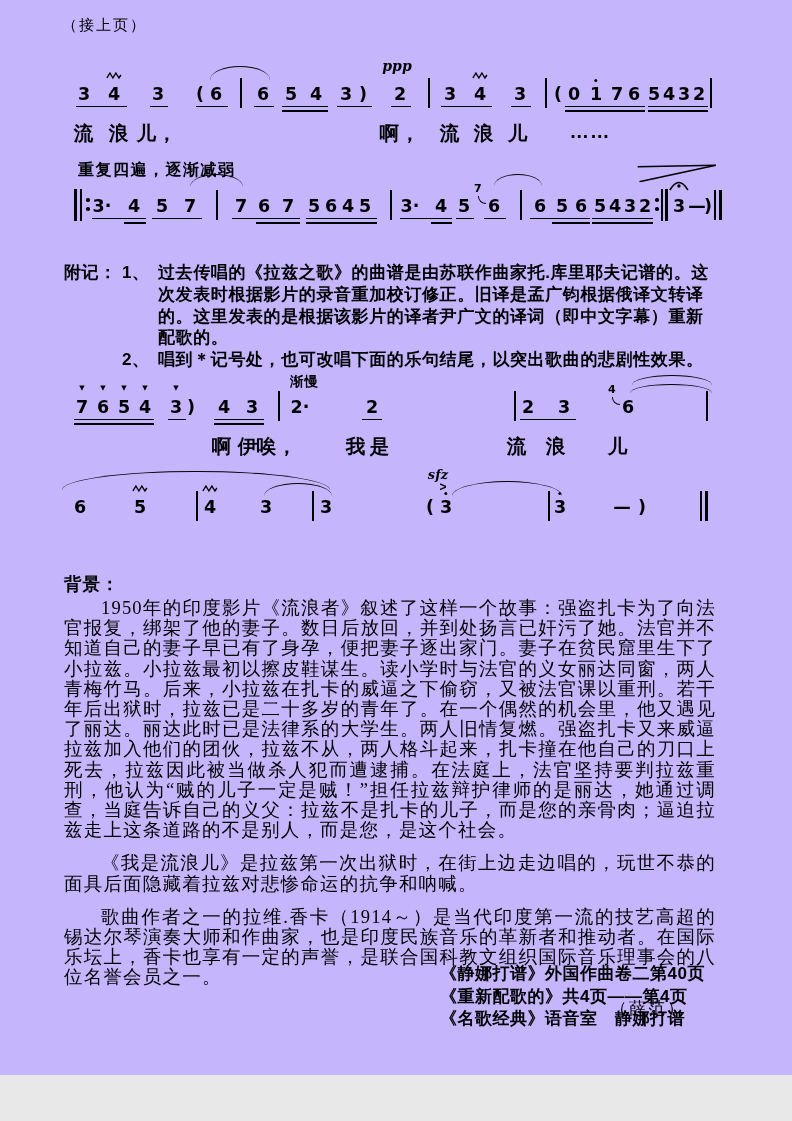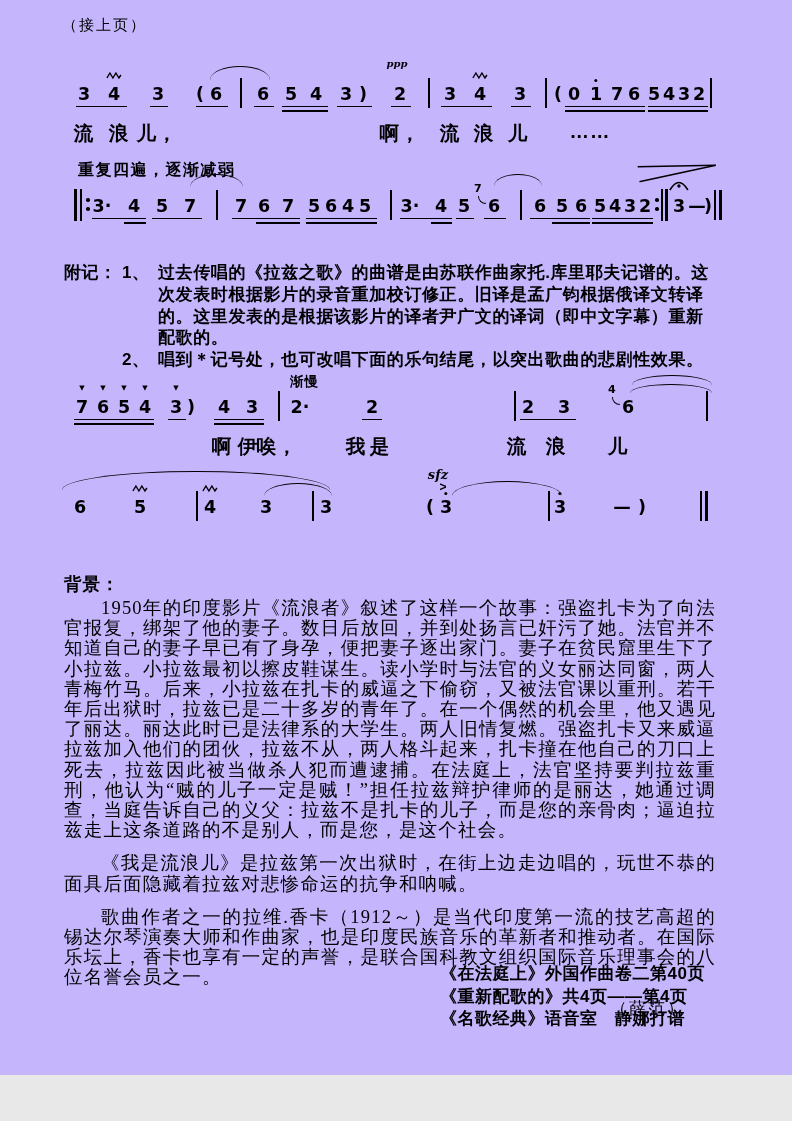--- a/index.html
+++ b/index.html
@@ -13,21 +13,21 @@
         line-height:20px;transform:translateX(-50%);white-space:nowrap;}
   .beam{position:absolute;height:1.7px;background:#000;}
   .bar{position:absolute;width:1.7px;background:#000;}
   .bar.thick{width:3.4px;}
   .rdot{position:absolute;width:3.6px;height:3.6px;border-radius:50%;background:#000;}
   .arc{position:absolute;border-top:1.6px solid #000;
        border-radius:50% 50% 0 0 / 100% 100% 0 0;}
   .lyric{position:absolute;font-size:19.5px;font-weight:bold;transform:translateX(-50%);
          white-space:nowrap;letter-spacing:1px;}
   .dyn{position:absolute;font-family:"DejaVu Serif",serif;font-style:italic;font-weight:bold;
-       font-size:10px;transform:translateX(-50%);}
+       font-size:14px;transform:translateX(-50%);}
   .dyn2{position:absolute;font-family:"DejaVu Serif",serif;font-style:italic;font-weight:bold;
         font-size:13px;transform:translateX(-50%);}
   .acc{position:absolute;font-weight:bold;font-size:12px;transform:translateX(-50%);line-height:10px;}
   .lbl{position:absolute;font-weight:bold;font-size:16px;letter-spacing:1.5px;white-space:nowrap;}
   .lbl2{position:absolute;font-weight:bold;font-size:13.5px;letter-spacing:1px;white-space:nowrap;}
   .odot{position:absolute;left:50%;top:-5px;transform:translateX(-50%);width:3.2px;height:3.2px;
         border-radius:50%;background:#000;}
   .stac{position:absolute;left:50%;top:-12px;transform:translateX(-50%);font-size:7px;line-height:7px;}
   .grace{position:absolute;left:-14px;top:-13px;font-size:11px;font-weight:bold;
          font-family:"DejaVu Sans",sans-serif;line-height:11px;}
@@ -259,23 +259,23 @@
       <span class="f-indent"></span>
       <span class="f-num">2、</span>
       <span class="f-text">唱到＊记号处，也可改唱下面的乐句结尾，以突出歌曲的悲剧性效果。</span>
     </div>
   </div>
 
   <div class="abs bg">
     <div class="bg-label">背景：</div>
     <p>1950年的印度影片《流浪者》叙述了这样一个故事：强盗扎卡为了向法官报复，绑架了他的妻子。数日后放回，并到处扬言已奸污了她。法官并不知道自己的妻子早已有了身孕，便把妻子逐出家门。妻子在贫民窟里生下了小拉兹。小拉兹最初以擦皮鞋谋生。读小学时与法官的义女丽达同窗，两人青梅竹马。后来，小拉兹在扎卡的威逼之下偷窃，又被法官课以重刑。若干年后出狱时，拉兹已是二十多岁的青年了。在一个偶然的机会里，他又遇见了丽达。丽达此时已是法律系的大学生。两人旧情复燃。强盗扎卡又来威逼拉兹加入他们的团伙，拉兹不从，两人格斗起来，扎卡撞在他自己的刀口上死去，拉兹因此被当做杀人犯而遭逮捕。在法庭上，法官坚持要判拉兹重刑，他认为“贼的儿子一定是贼！”担任拉兹辩护律师的是丽达，她通过调查，当庭告诉自己的义父：拉兹不是扎卡的儿子，而是您的亲骨肉；逼迫拉兹走上这条道路的不是别人，而是您，是这个社会。</p>
     <p class="gap">《我是流浪儿》是拉兹第一次出狱时，在街上边走边唱的，玩世不恭的面具后面隐藏着拉兹对悲惨命运的抗争和呐喊。</p>
-    <p class="gap">歌曲作者之一的拉维.香卡（1912～）是当代印度第一流的技艺高超的锡达尔琴演奏大师和作曲家，也是印度民族音乐的革新者和推动者。在国际乐坛上，香卡也享有一定的声誉，是联合国科教文组织国际音乐理事会的八位名誉会员之一。</p>
+    <p class="gap">歌曲作者之一的拉维.香卡（1914～）是当代印度第一流的技艺高超的锡达尔琴演奏大师和作曲家，也是印度民族音乐的革新者和推动者。在国际乐坛上，香卡也享有一定的声誉，是联合国科教文组织国际音乐理事会的八位名誉会员之一。</p>
     <div class="bg-sig">（薛范）</div>
   </div>
 
   <div class="abs footer">
-    <div>《在法庭上》外国作曲卷二第40页</div>
+    <div>《静娜打谱》外国作曲卷二第40页</div>
     <div>《重新配歌的》共4页——第4页</div>
     <div>《名歌经典》语音室　静娜打谱</div>
   </div>
 
 </div>
 
 </body></html>

